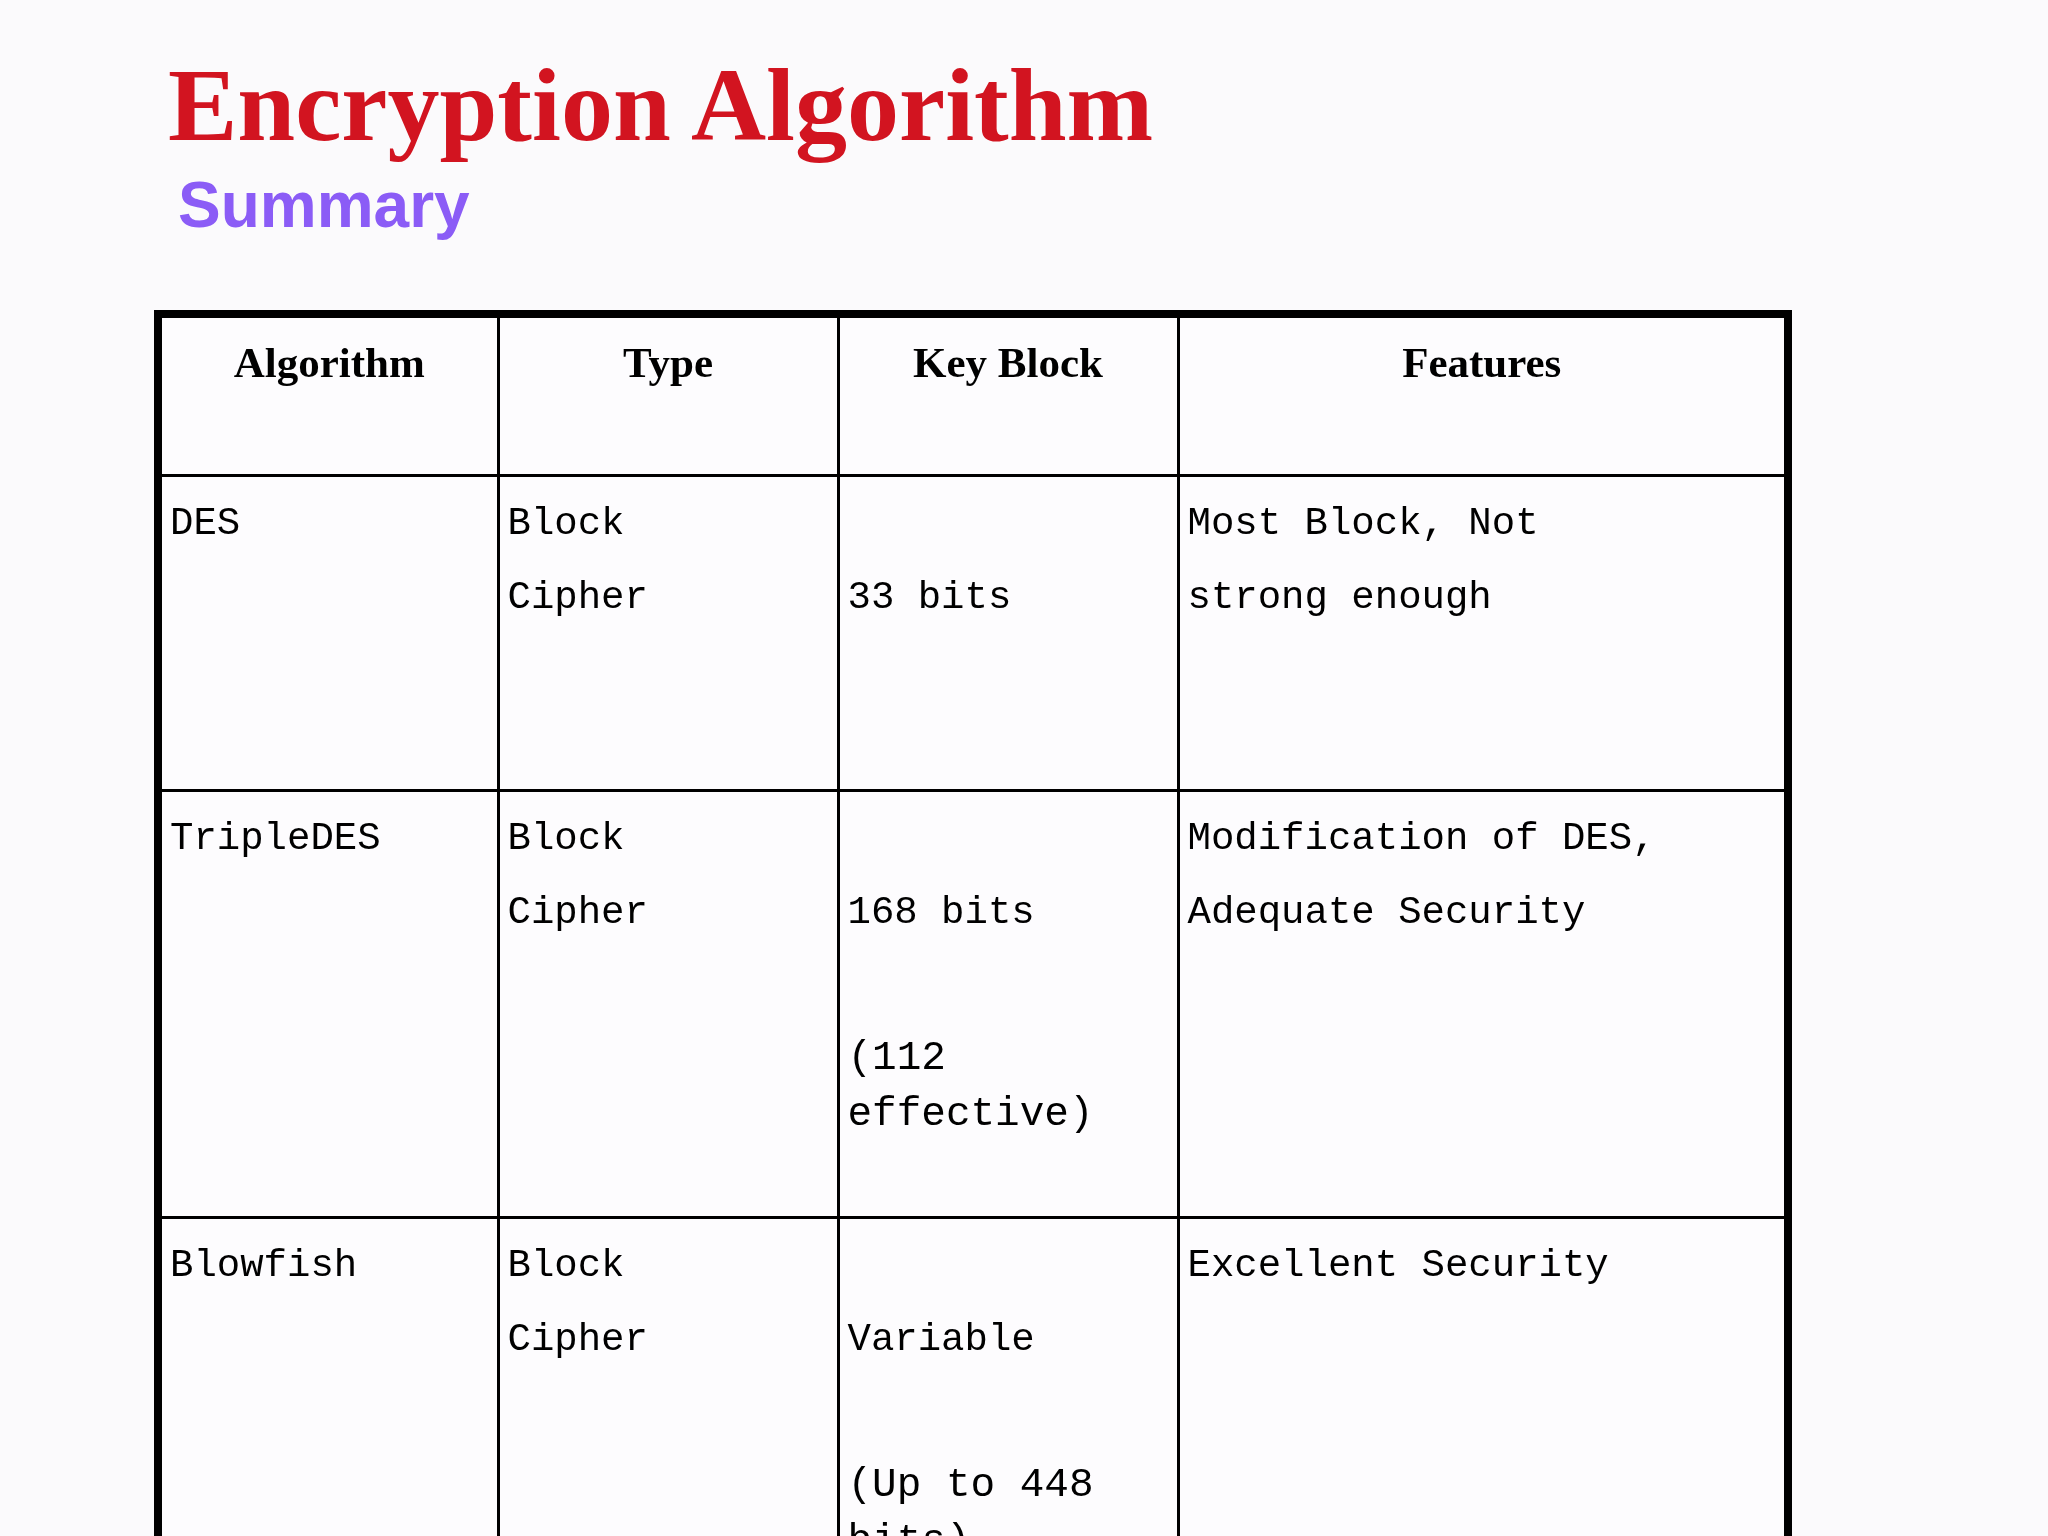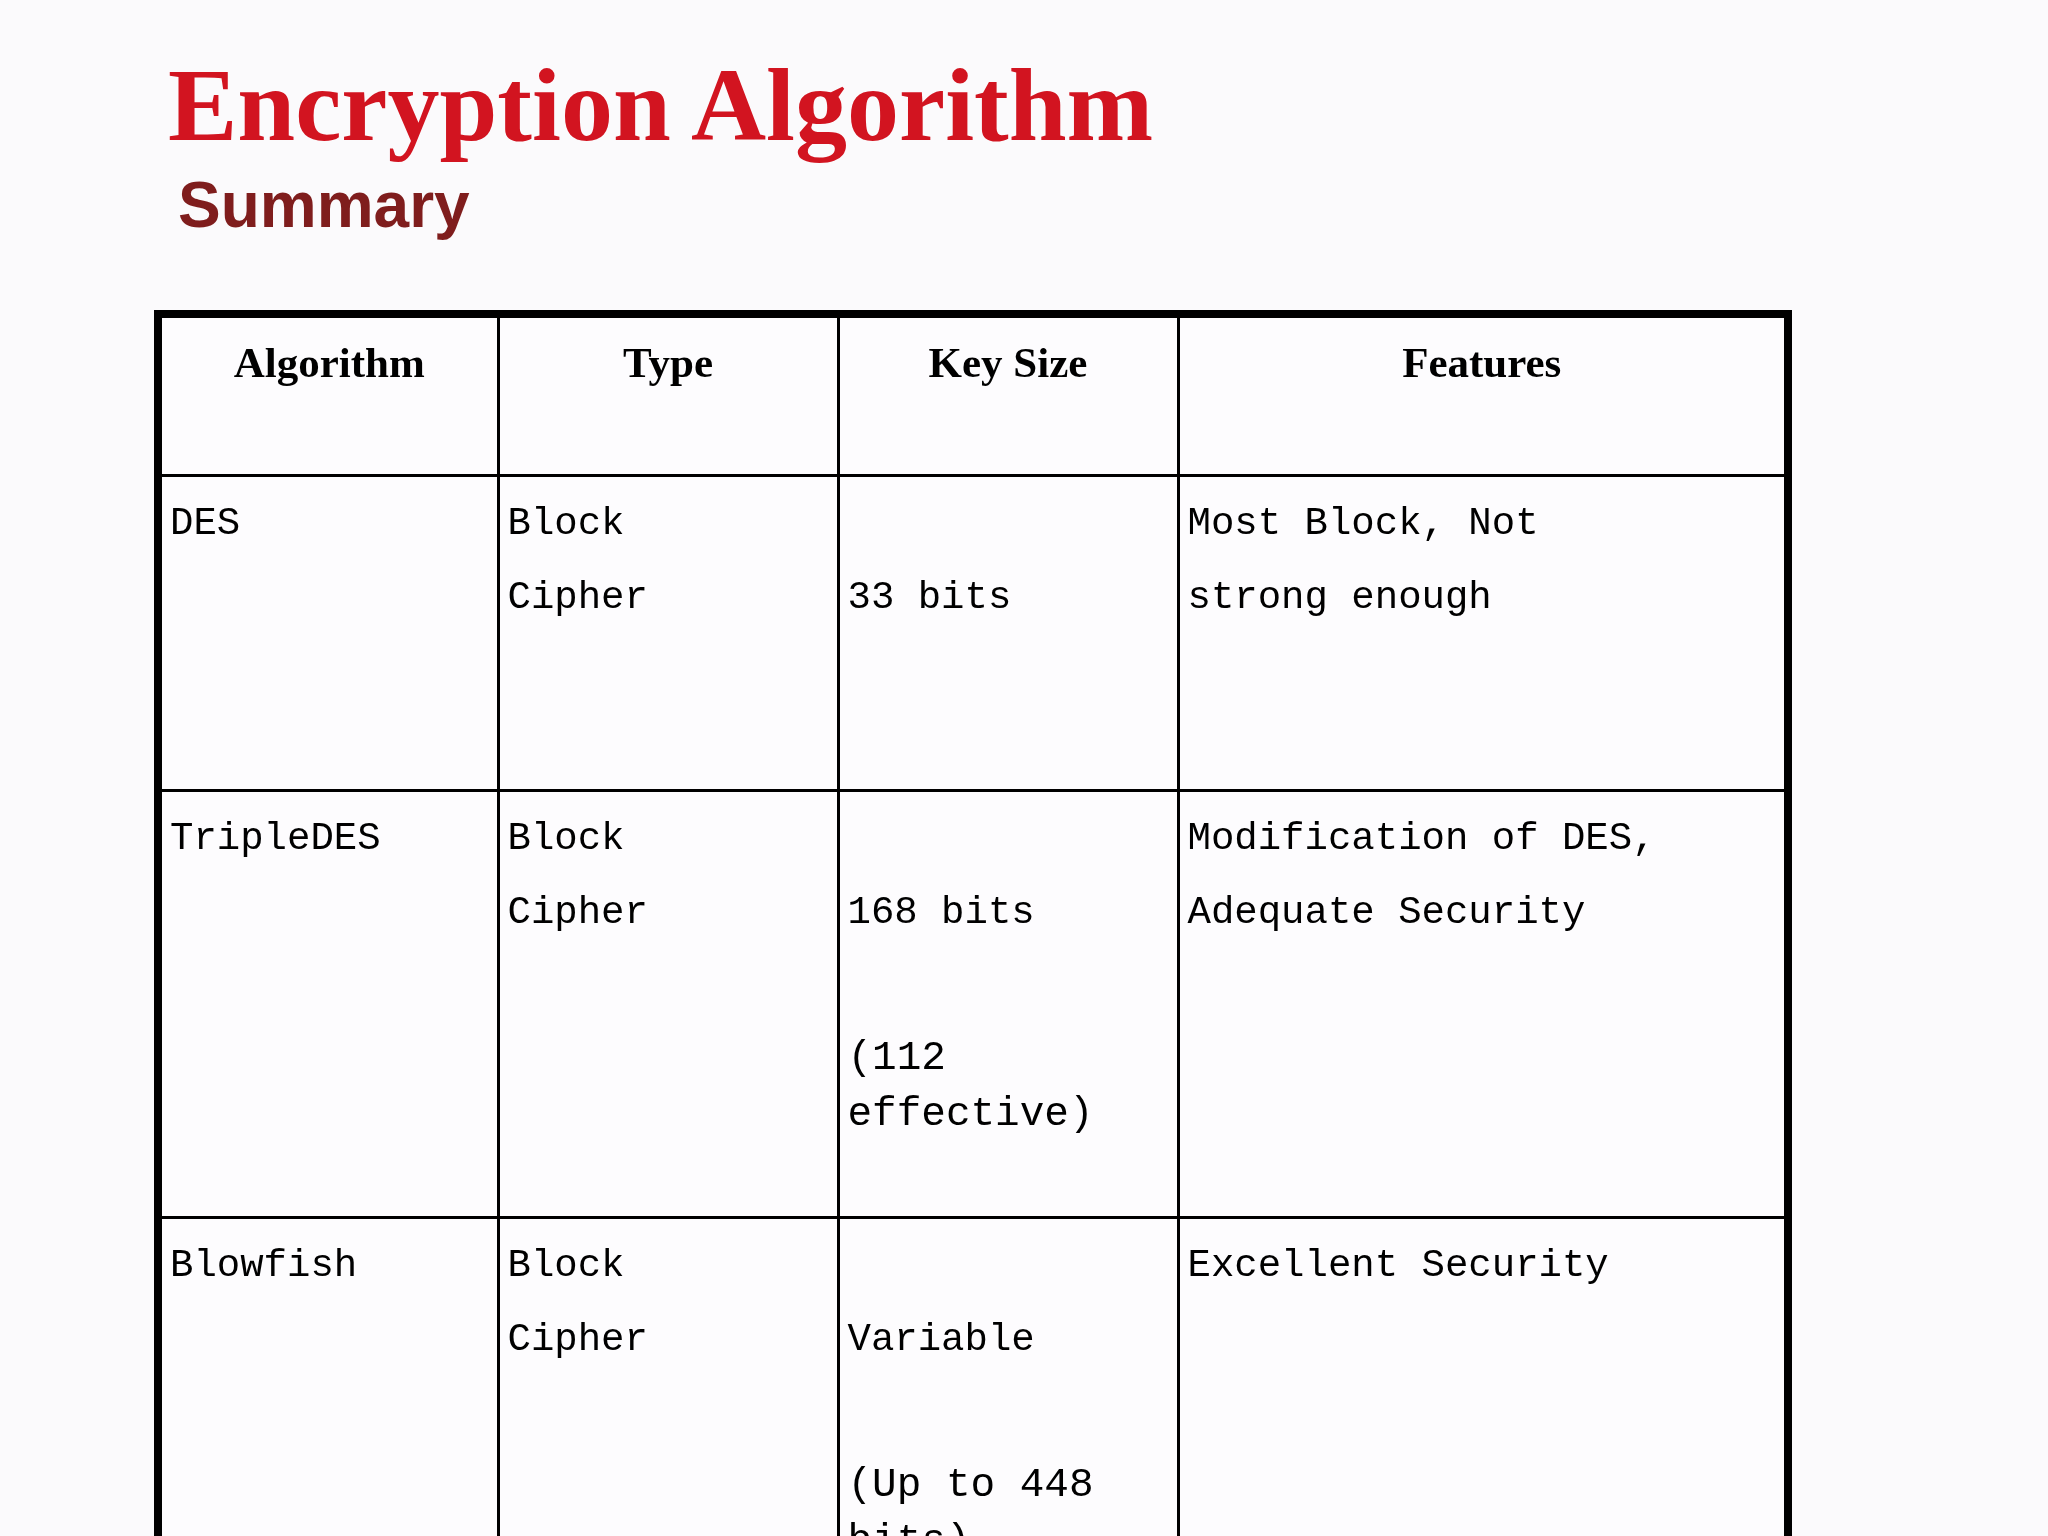--- a/index.html
+++ b/index.html
@@ -27,21 +27,21 @@
     white-space: nowrap;
   }
   .slide-subtitle {
     position: absolute;
     left: 178px;
     top: 170px;
     font-family: "Liberation Sans", sans-serif;
     font-size: 64px;
     font-weight: bold;
     line-height: 1.1;
-    color: #7f1d1d;
+    color: #8b5cf6;
     white-space: nowrap;
   }
   .summary-table {
     position: absolute;
     left: 154px;
     top: 310px;
     border-collapse: collapse;
     table-layout: fixed;
     width: 1630px;
     background: #FDFCFE;
@@ -97,21 +97,21 @@
   <colgroup>
     <col class="col-algorithm">
     <col class="col-type">
     <col class="col-keysize">
     <col class="col-features">
   </colgroup>
   <thead>
     <tr>
       <th>Algorithm</th>
       <th>Type</th>
-      <th>Key Size</th>
+      <th>Key Block</th>
       <th>Features</th>
     </tr>
   </thead>
   <tbody>
     <tr class="row-des">
       <td>DES</td>
       <td>Block
 Cipher</td>
       <td>
         <div>33 bits</div>

